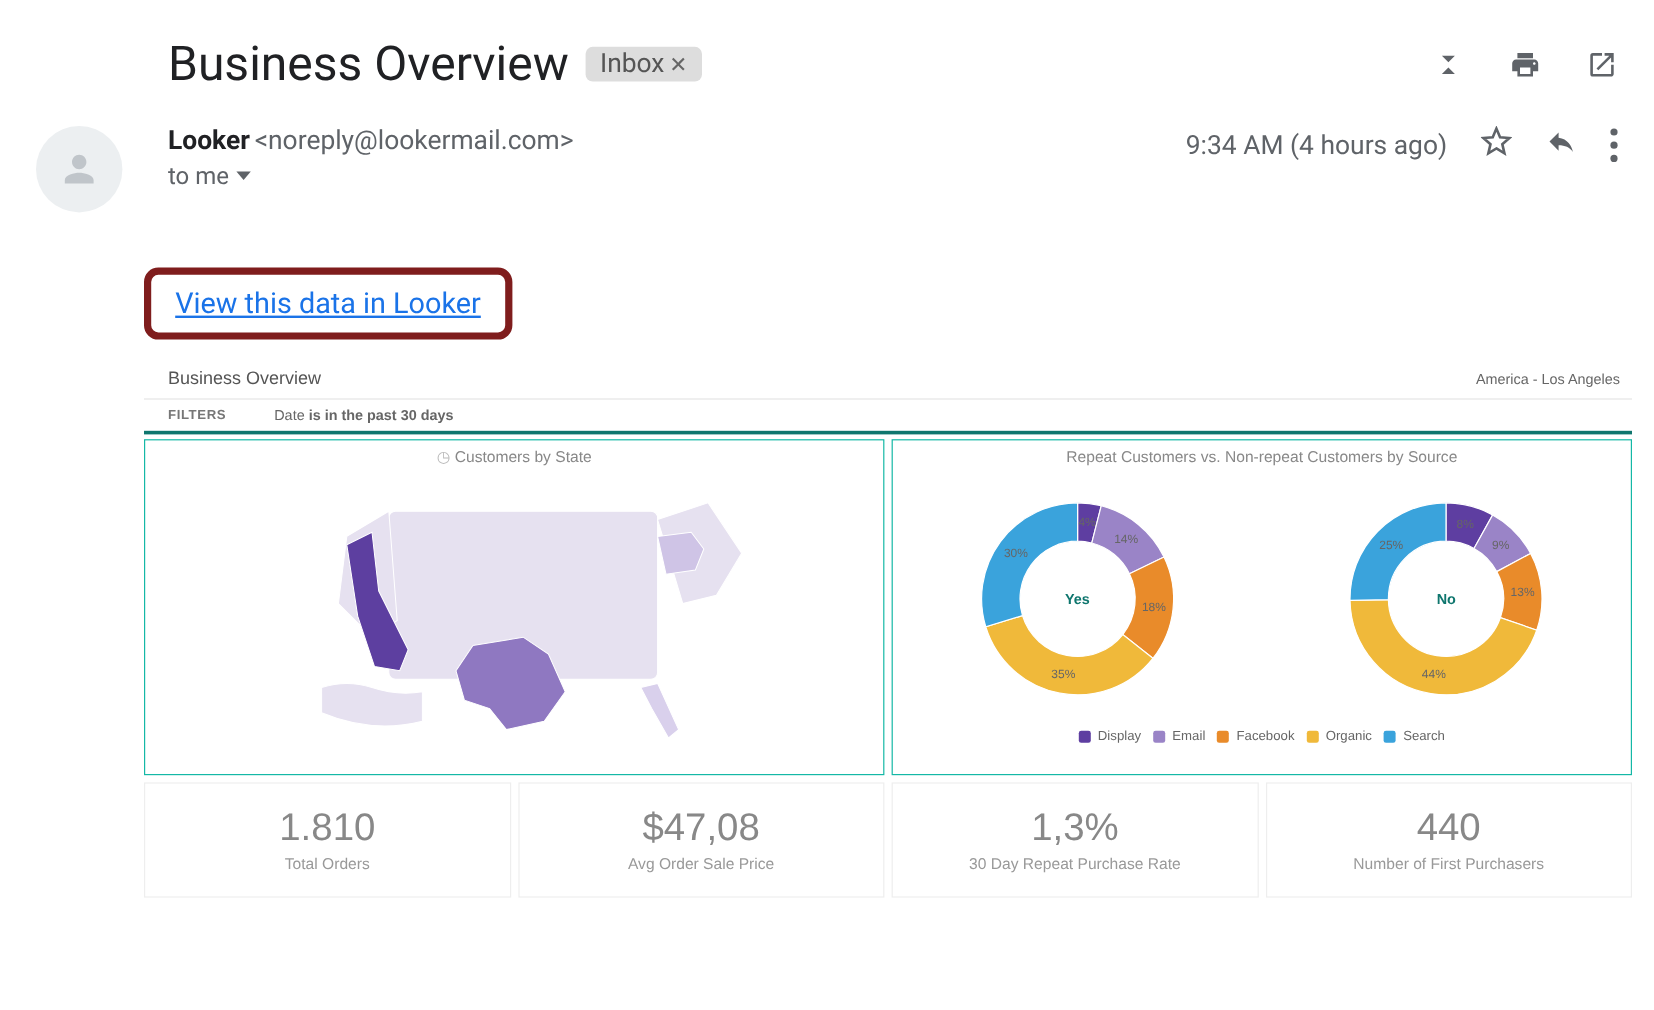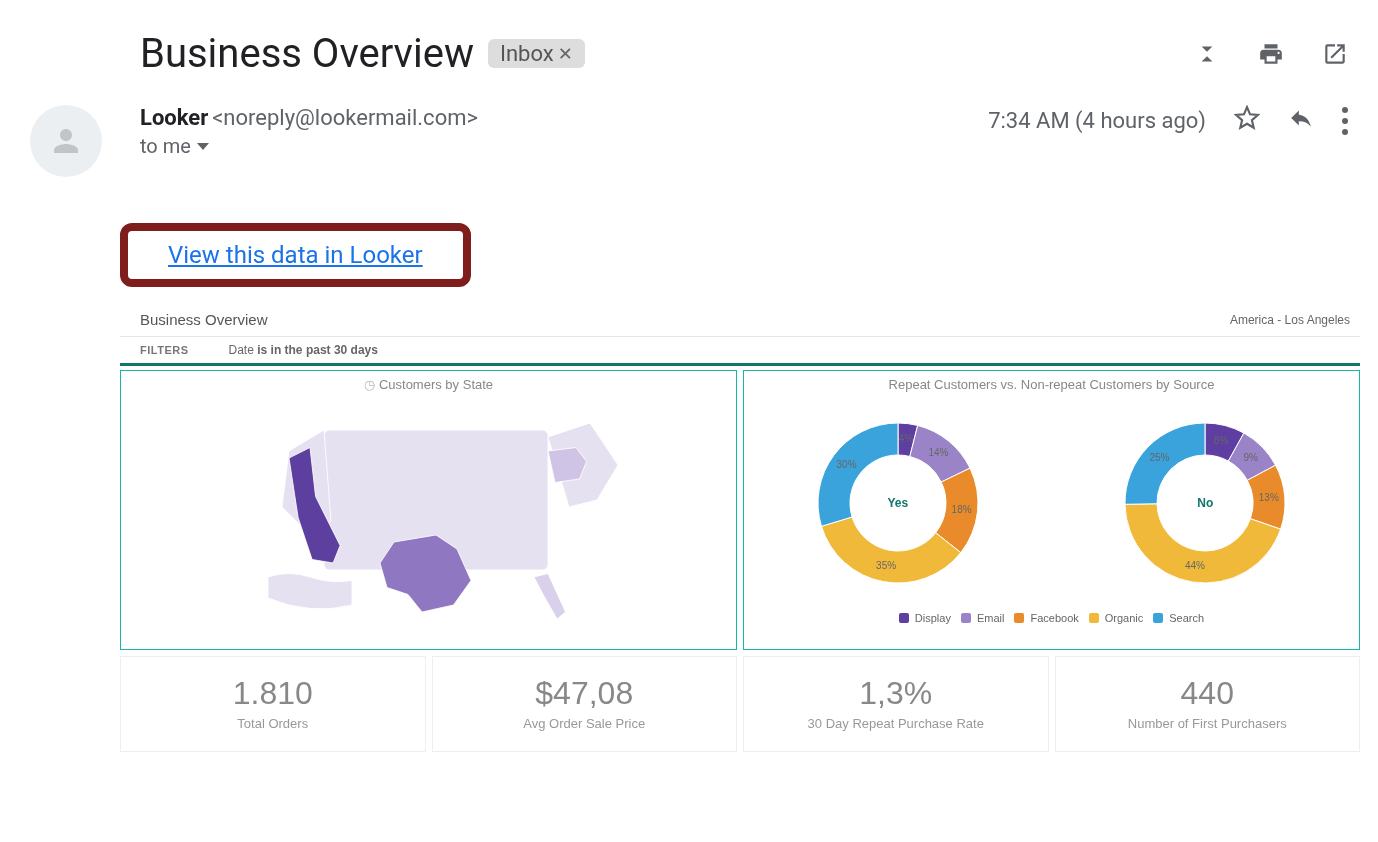--- a/index.html
+++ b/index.html
@@ -73,23 +73,23 @@
     font-size:22px;
   }
   .meta-right .ic svg { width:26px;height:26px;fill:#5f6368;}
   .meta-right .ic { cursor:pointer; }
   .dots { display:flex; flex-direction:column; gap:5px; }
   .dots span{width:6px;height:6px;background:#5f6368;border-radius:50%;}
 
   
   .highlight-box {
     display:inline-block;
-    border: 8px solid #7f1d1d;
+    border: 6px solid #7f1d1d;
     border-radius: 12px;
-    padding: 10px 40px;
+    padding: 10px 20px;
     margin-left: 90px;
     margin-top: 24px;
     margin-bottom: 18px;
   }
   .highlight-box a {
     color: #1a73e8;
     text-decoration: underline;
     font-size: 24px;
   }
 
@@ -214,21 +214,21 @@
     <div>
       <span class="sender-name">Looker</span>
       <span class="sender-email">&lt;noreply@lookermail.com&gt;</span>
     </div>
     <div class="to-line">
       <span>to me</span>
       <span class="caret-down"></span>
     </div>
   </div>
   <div class="meta-right">
-    <span>7:34 AM (4 hours ago)</span>
+    <span>9:34 AM (4 hours ago)</span>
     <span class="ic">
       <svg viewBox="0 0 24 24">
           <path d="M12 17.27L18.18 21l-1.64-7.03L22 9.24l-7.19-.61L12 2 9.19 8.63 2 9.24l5.46 4.73L5.82 21z" fill="none" stroke="#5f6368" stroke-width="2"></path>
         </svg>
     </span>
     <span class="ic">
       <svg viewBox="0 0 24 24">
           <path d="M10 9V5l-7 7 7 7v-4.1c5 0 8.5 1.6 11 5.1-1-5-4-10-11-11z"></path>
         </svg>
     </span>

